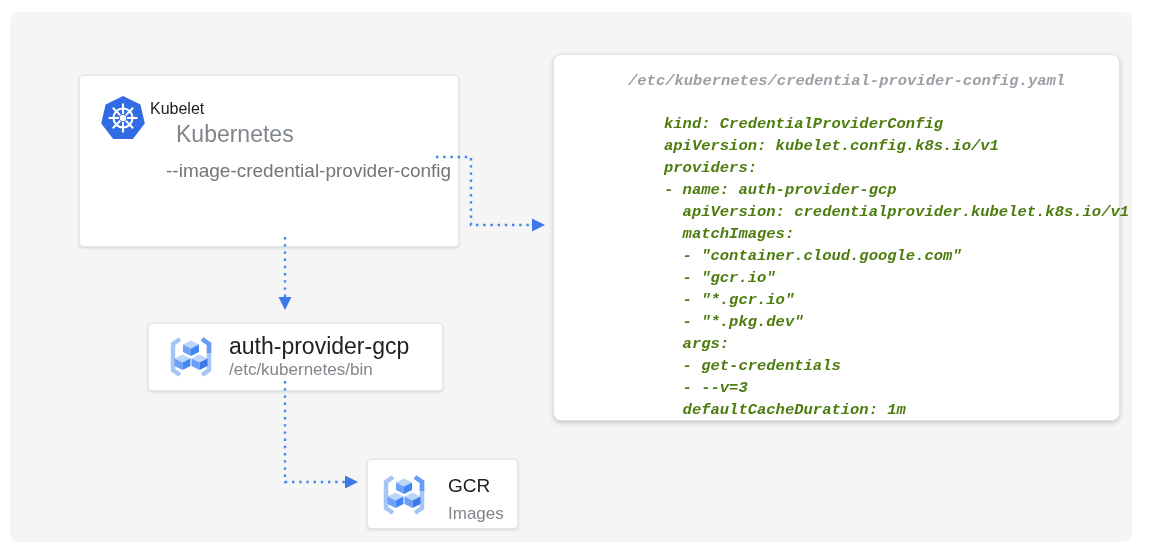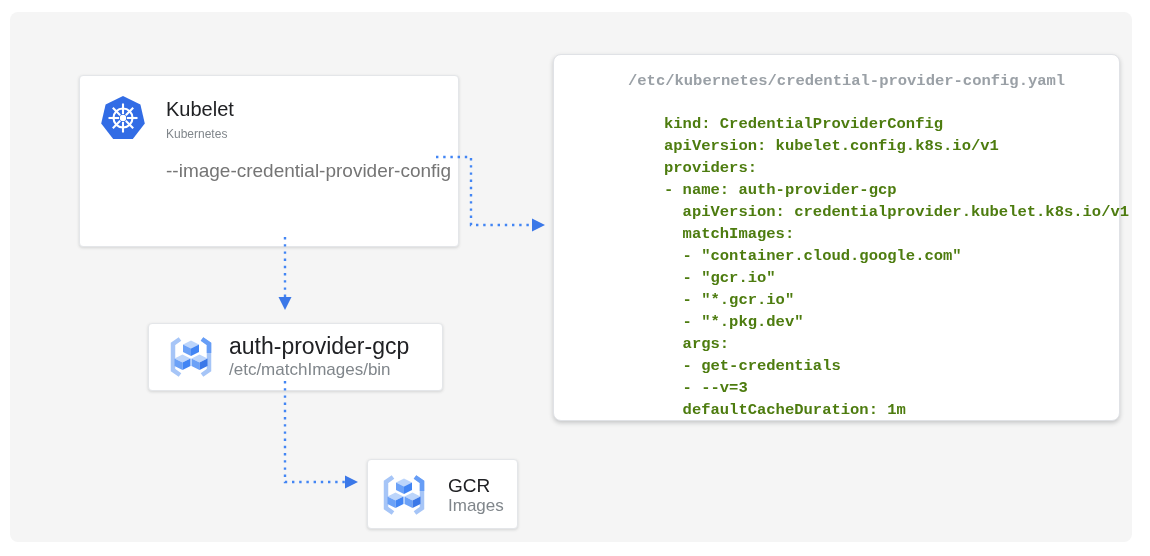--- a/index.html
+++ b/index.html
@@ -26,53 +26,54 @@
   .kubelet-card { left: 69px; top: 63px; width: 380px; height: 172px; }
   .auth-card    { left: 138px; top: 311px; width: 295px; height: 68px; }
   .gcr-card     { left: 357px; top: 447px; width: 151px; height: 70px; }
 
   .card .icon { position: absolute; display: block; }
   .kubelet-card .icon { left: 19px; top: 18px; width: 48px; height: 48px; }
   .auth-card .icon    { left: 16px; top: 11px; width: 52px; height: 44px; }
   .gcr-card .icon     { left: 10px; top: 13px; width: 52px; height: 44px; }
 
   .card-title {
-    position: absolute; left: 86px;
-    color: #202124; font-size: 20px; line-height: 24px;
+    position: absolute; left: 70px;
+    color: #202124; font-size: 16px; line-height: 24px;
     white-space: nowrap;
   }
   .card-subtitle {
-    position: absolute; left: 86px;
-    color: #80868b; font-size: 12px; line-height: 22px;
+    position: absolute; left: 96px;
+    color: #80868b; font-size: 23px; line-height: 22px;
     white-space: nowrap;
   }
   .kubelet-card .card-title { top: 21px; }
   .kubelet-card .card-subtitle { top: 47px; }
 
   .auth-card .card-title { left: 80px; top: 10px; font-size: 23px; }
   .auth-card .card-subtitle { left: 80px; top: 35px; font-size: 17px; }
 
   .gcr-card .card-title { left: 80px; top: 14px; font-size: 19px; text-align: center; }
-  .gcr-card .card-subtitle { left: 80px; top: 35px; font-size: 17px; }
+  .gcr-card .card-subtitle { left: 80px; top: 43px; font-size: 17px; }
 
   .flags {
     position: absolute; left: 86px; top: 81px;
     color: #757575; font-size: 19px; line-height: 28px;
     white-space: nowrap;
   }
 
   .config-panel {
     position: absolute; left: 543px; top: 42px;
     width: 567px; height: 367px;
     background: #ffffff;
     border: 1px solid #e0e2e6;
     border-radius: 8px;
     box-shadow: 0 2px 4px rgba(60,64,67,0.25);
     padding: 15px 20px 0 74px;
     font-family: "Liberation Mono", "DejaVu Sans Mono", monospace;
+    font-style: italic;
     font-weight: bold;
   }
   .config-filename {
     color: #9aa0a6;
     font-size: 15.5px; line-height: 22px;
     margin-bottom: 21px;
     white-space: nowrap;
   }
   .config-yaml {
     font-family: inherit; font-style: inherit; font-weight: inherit;
@@ -131,21 +132,21 @@
           <polygon points="17.5,19.5 25.5,23.5 17.5,27.5 9.5,23.5" fill="#bcd5fb"></polygon>
           <polygon points="9.5,23.5 17.5,27.5 17.5,35 9.5,31" fill="#6ba1f7"></polygon>
           <polygon points="25.5,23.5 17.5,27.5 17.5,35 25.5,31" fill="#4285f4"></polygon>
           <polygon points="34.5,19.5 42.5,23.5 34.5,27.5 26.5,23.5" fill="#bcd5fb"></polygon>
           <polygon points="26.5,23.5 34.5,27.5 34.5,35 26.5,31" fill="#6ba1f7"></polygon>
           <polygon points="42.5,23.5 34.5,27.5 34.5,35 42.5,31" fill="#3b78e8"></polygon>
         </g>
       </svg>
     </span>
     <div class="card-title">auth-provider-gcp</div>
-    <div class="card-subtitle">/etc/matchImages/bin</div>
+    <div class="card-subtitle">/etc/kubernetes/bin</div>
   </div>
 
   <div class="card gcr-card">
     <span class="icon">
       <svg viewBox="0 0 52 44" width="52" height="44" aria-hidden="true">
         <polyline points="15,4 8,9 8,35 15,40" fill="none" stroke="#a6c5f7" stroke-width="4.5"></polyline>
         <polyline points="37,4 44,9 44,35 37,40" fill="none" stroke="#a6c5f7" stroke-width="4.5"></polyline>
         <polyline points="37,4 44,9 44,18" fill="none" stroke="#669df6" stroke-width="4.5"></polyline>
         <g>
           <polygon points="26,5.5 34,9.5 26,13.5 18,9.5" fill="#bcd5fb"></polygon>

